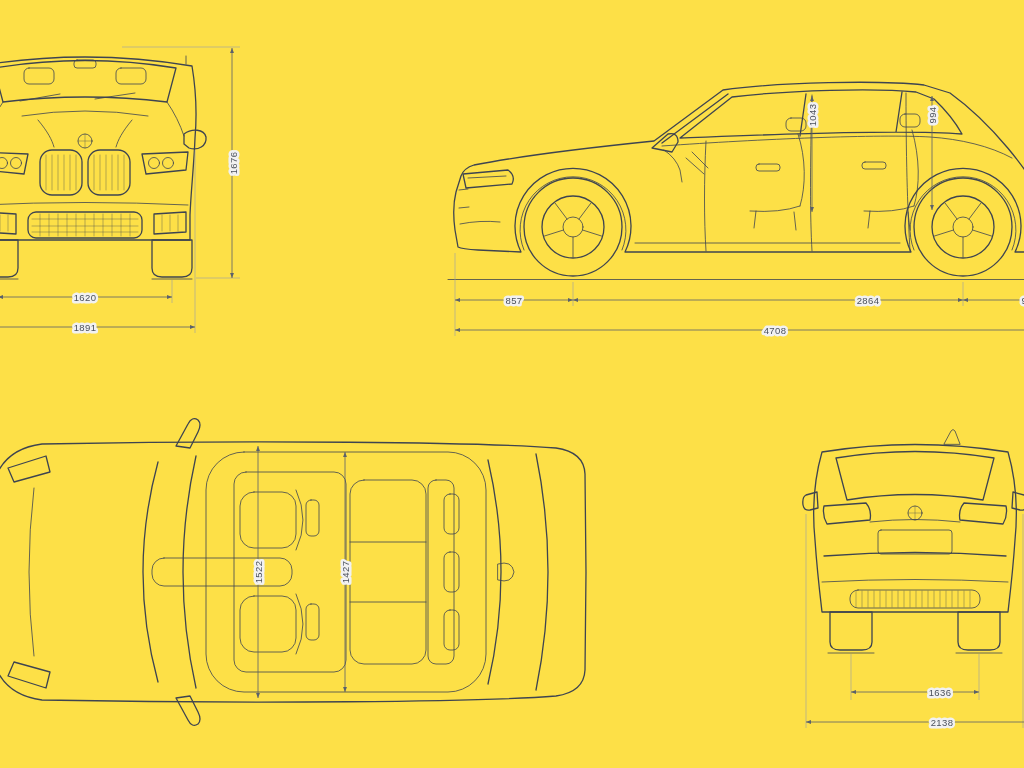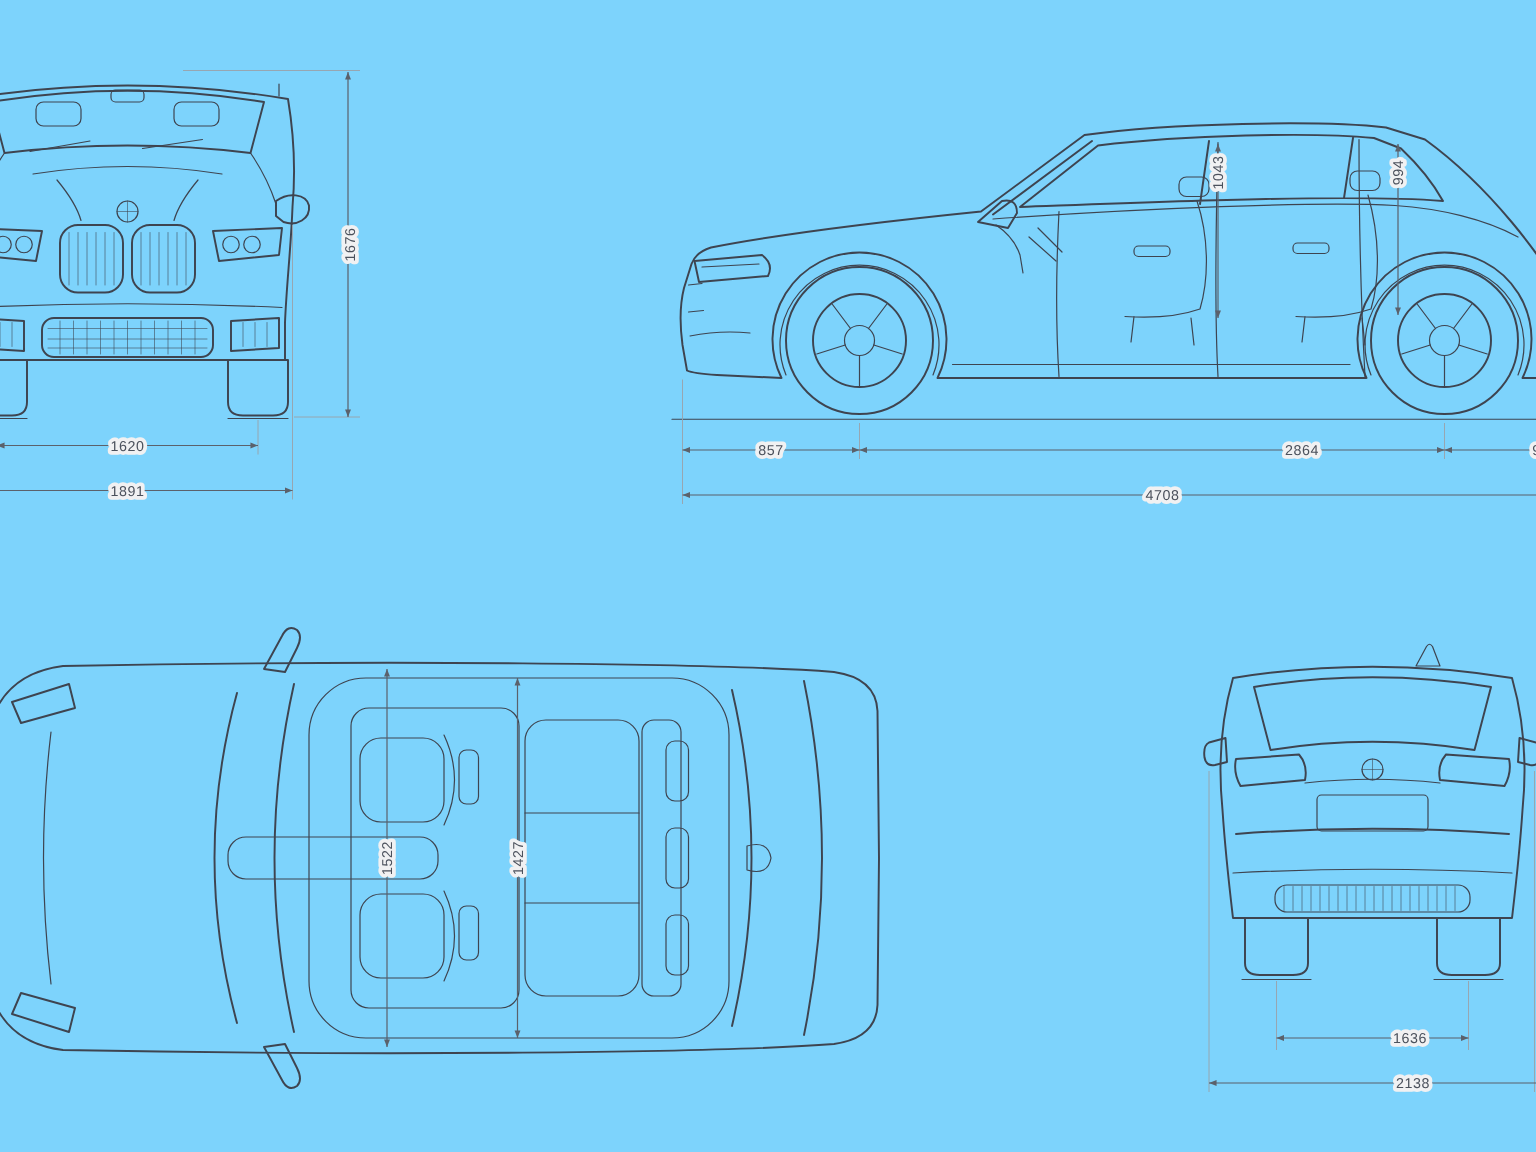--- a/index.html
+++ b/index.html
@@ -1,16 +1,16 @@
 <!DOCTYPE html>
 <html><head>
 <meta charset="utf-8">
 <style>
   html,body{margin:0;padding:0;background:#f1f1f2;}
-  .canvas{position:relative;width:1024px;height:768px;background:#7dd3fc;overflow:hidden;
+  .canvas{position:relative;width:1024px;height:768px;background:#fde047;overflow:hidden;
           font-family:"Liberation Sans",sans-serif;}
   svg{display:block;}
   .car{fill:none;stroke:#3e4450;stroke-width:1.3;stroke-linejoin:round;stroke-linecap:round;}
   .car-thin{fill:none;stroke:#3e4450;stroke-width:0.8;stroke-linejoin:round;stroke-linecap:round;}
   .hair{fill:none;stroke:#3e4450;stroke-width:0.45;stroke-linecap:round;opacity:.85;}
   .dim{fill:none;stroke:#5b616b;stroke-width:0.8;}
   .ext{fill:none;stroke:#9aa0a8;stroke-width:0.6;}
   .dim-label{font-size:9.5px;letter-spacing:.4px;fill:#4b515c;stroke:#f1f1f2;stroke-width:5px;
              stroke-linejoin:round;paint-order:stroke;text-anchor:middle;}
 </style>

